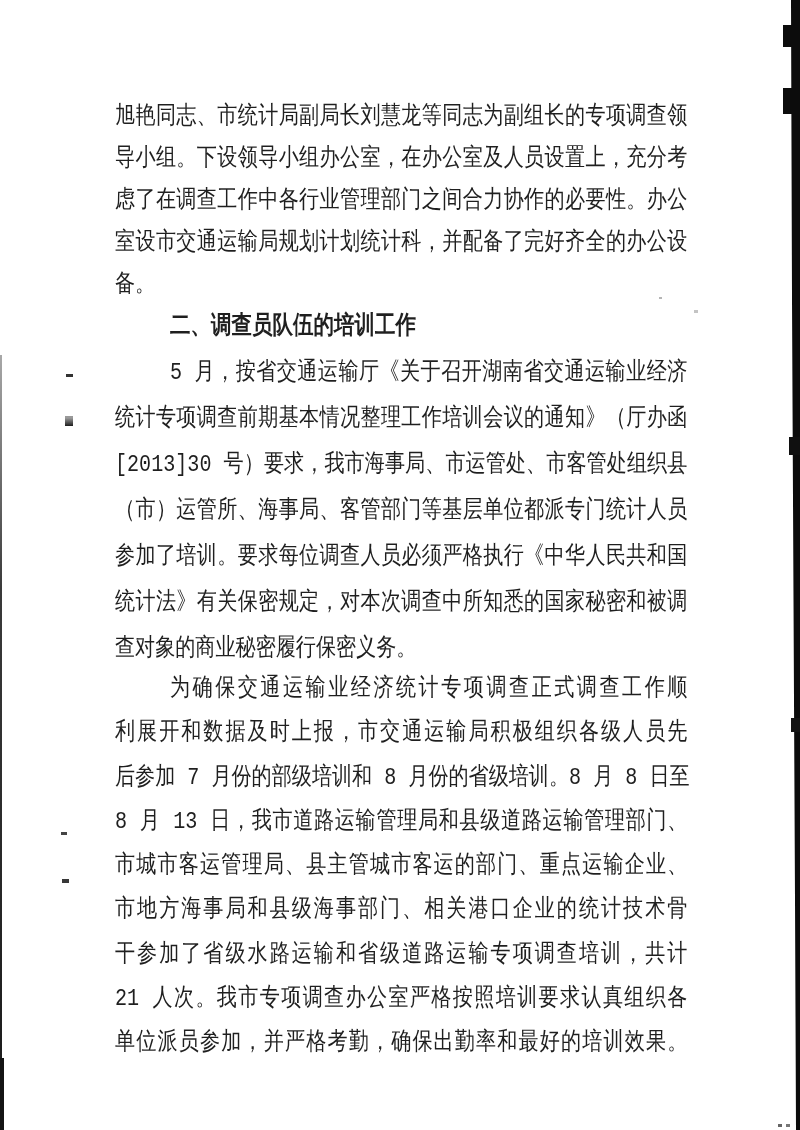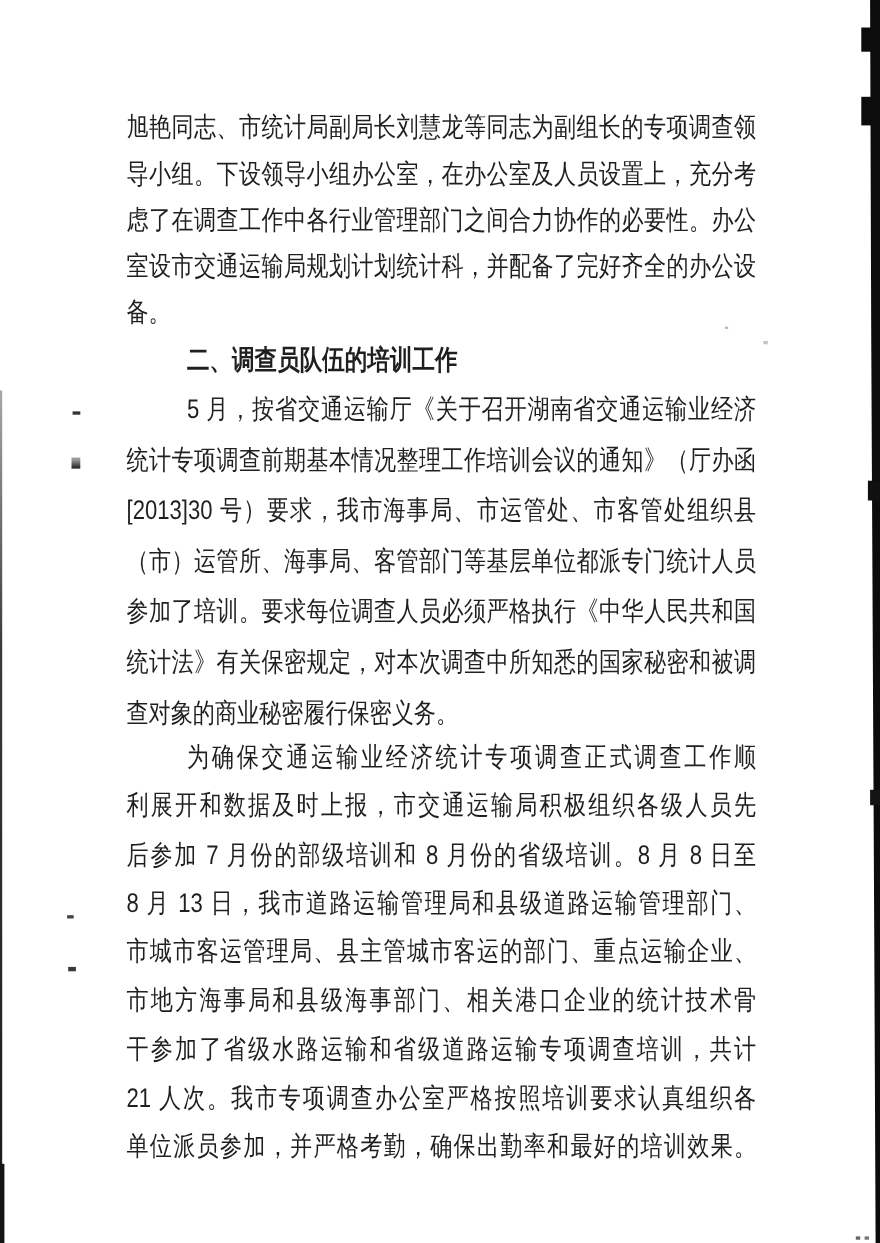--- a/index.html
+++ b/index.html
@@ -3,21 +3,21 @@
 <meta charset="utf-8">
 <style>
   html, body { margin: 0; padding: 0; background: #e8e8e8; }
   .page {
     position: relative;
     width: 800px;
     height: 1130px;
     margin: 0 auto;
     background: #ffffff;
     overflow: hidden;
-    font-family: Liberation Sans, sans-serif;
+    font-family: Liberation Mono, monospace;
     color: #1f1f1f;
   }
 
   
   .tblock {
     position: absolute;
     left: 115px;
     width: 698px;
     transform: scaleX(0.82);
     transform-origin: 0 0;

